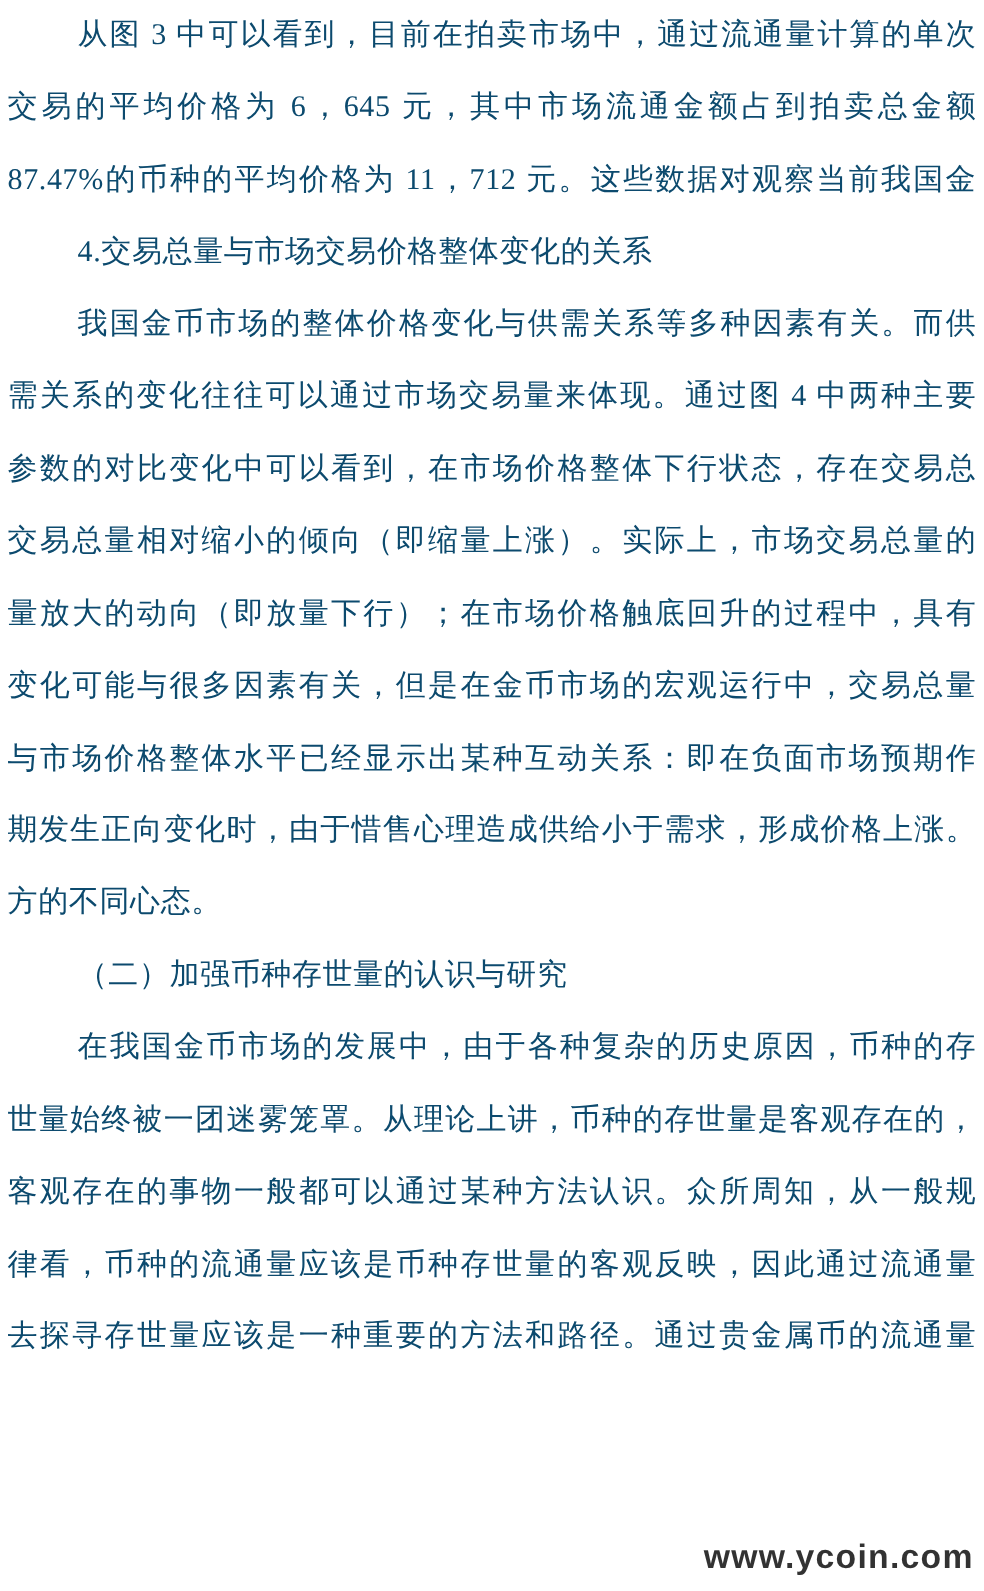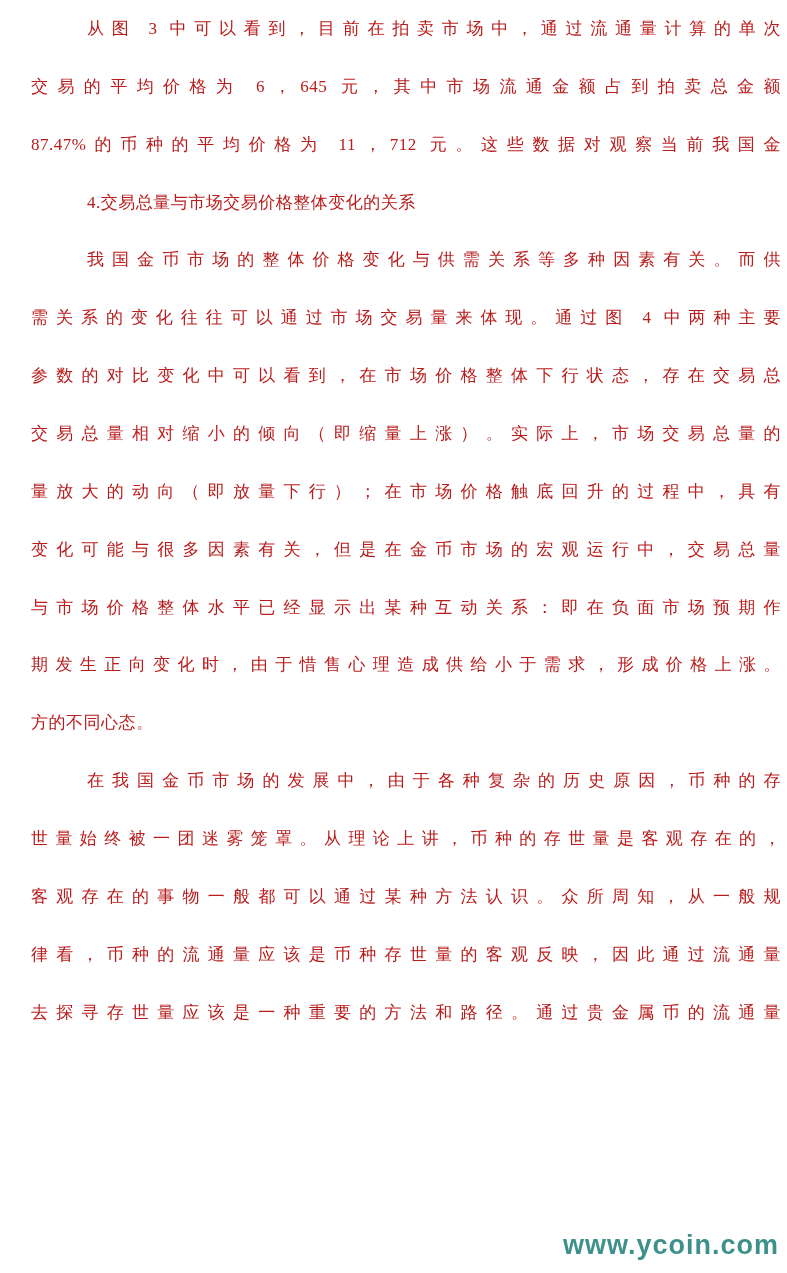--- a/index.html
+++ b/index.html
@@ -19,25 +19,24 @@
   .text-block {
     position: absolute;
     left: 6px;
     right: 6px;
     top: 0;
     z-index: 1;
   }
   .line {
     height: 57.86px;
     line-height: 57.86px;
-    font-size: 17px;
+    font-size: 24px;
     letter-spacing: 0.5px;
     white-space: nowrap;
-    color: #b91c1c;
-    margin-left: 25px;
+    color: #0c4a6e;
   }
   .line.justify {
     white-space: normal;
     text-align: justify;
     text-align-last: justify;
     text-justify: inter-character;
     overflow: hidden;
     height: 57.86px;
   }
   .line.indent {
@@ -45,21 +44,21 @@
   }
   .watermark {
     position: absolute;
     right: 8px;
     bottom: 12px;
     z-index: 0;
     font-family: "Liberation Sans", "DejaVu Sans", sans-serif;
     font-weight: bold;
     font-size: 27px;
     letter-spacing: 1px;
-    color: #0f766e;
+    color: #000000;
     opacity: 0.8;
   }
 </style>
 </head>
 <body>
 
 <div class="page">
   <div class="watermark">www.ycoin.com</div>
   <div class="text-block">
       <div class="line indent justify">从图 3 中可以看到，目前在拍卖市场中，通过流通量计算的单次</div>
@@ -68,19 +67,20 @@
       <div class="line indent">4.交易总量与市场交易价格整体变化的关系</div>
       <div class="line indent justify">我国金币市场的整体价格变化与供需关系等多种因素有关。而供</div>
       <div class="line justify">需关系的变化往往可以通过市场交易量来体现。通过图 4 中两种主要</div>
       <div class="line justify">参数的对比变化中可以看到，在市场价格整体下行状态，存在交易总</div>
       <div class="line justify">交易总量相对缩小的倾向（即缩量上涨）。实际上，市场交易总量的</div>
       <div class="line justify">量放大的动向（即放量下行）；在市场价格触底回升的过程中，具有</div>
       <div class="line justify">变化可能与很多因素有关，但是在金币市场的宏观运行中，交易总量</div>
       <div class="line justify">与市场价格整体水平已经显示出某种互动关系：即在负面市场预期作</div>
       <div class="line justify">期发生正向变化时，由于惜售心理造成供给小于需求，形成价格上涨。</div>
       <div class="line">方的不同心态。</div>
+      <div class="line indent">（二）加强币种存世量的认识与研究</div>
       <div class="line indent justify">在我国金币市场的发展中，由于各种复杂的历史原因，币种的存</div>
       <div class="line justify">世量始终被一团迷雾笼罩。从理论上讲，币种的存世量是客观存在的，</div>
       <div class="line justify">客观存在的事物一般都可以通过某种方法认识。众所周知，从一般规</div>
       <div class="line justify">律看，币种的流通量应该是币种存世量的客观反映，因此通过流通量</div>
       <div class="line justify">去探寻存世量应该是一种重要的方法和路径。通过贵金属币的流通量</div>
     </div>
 </div>
 
 </body></html>

